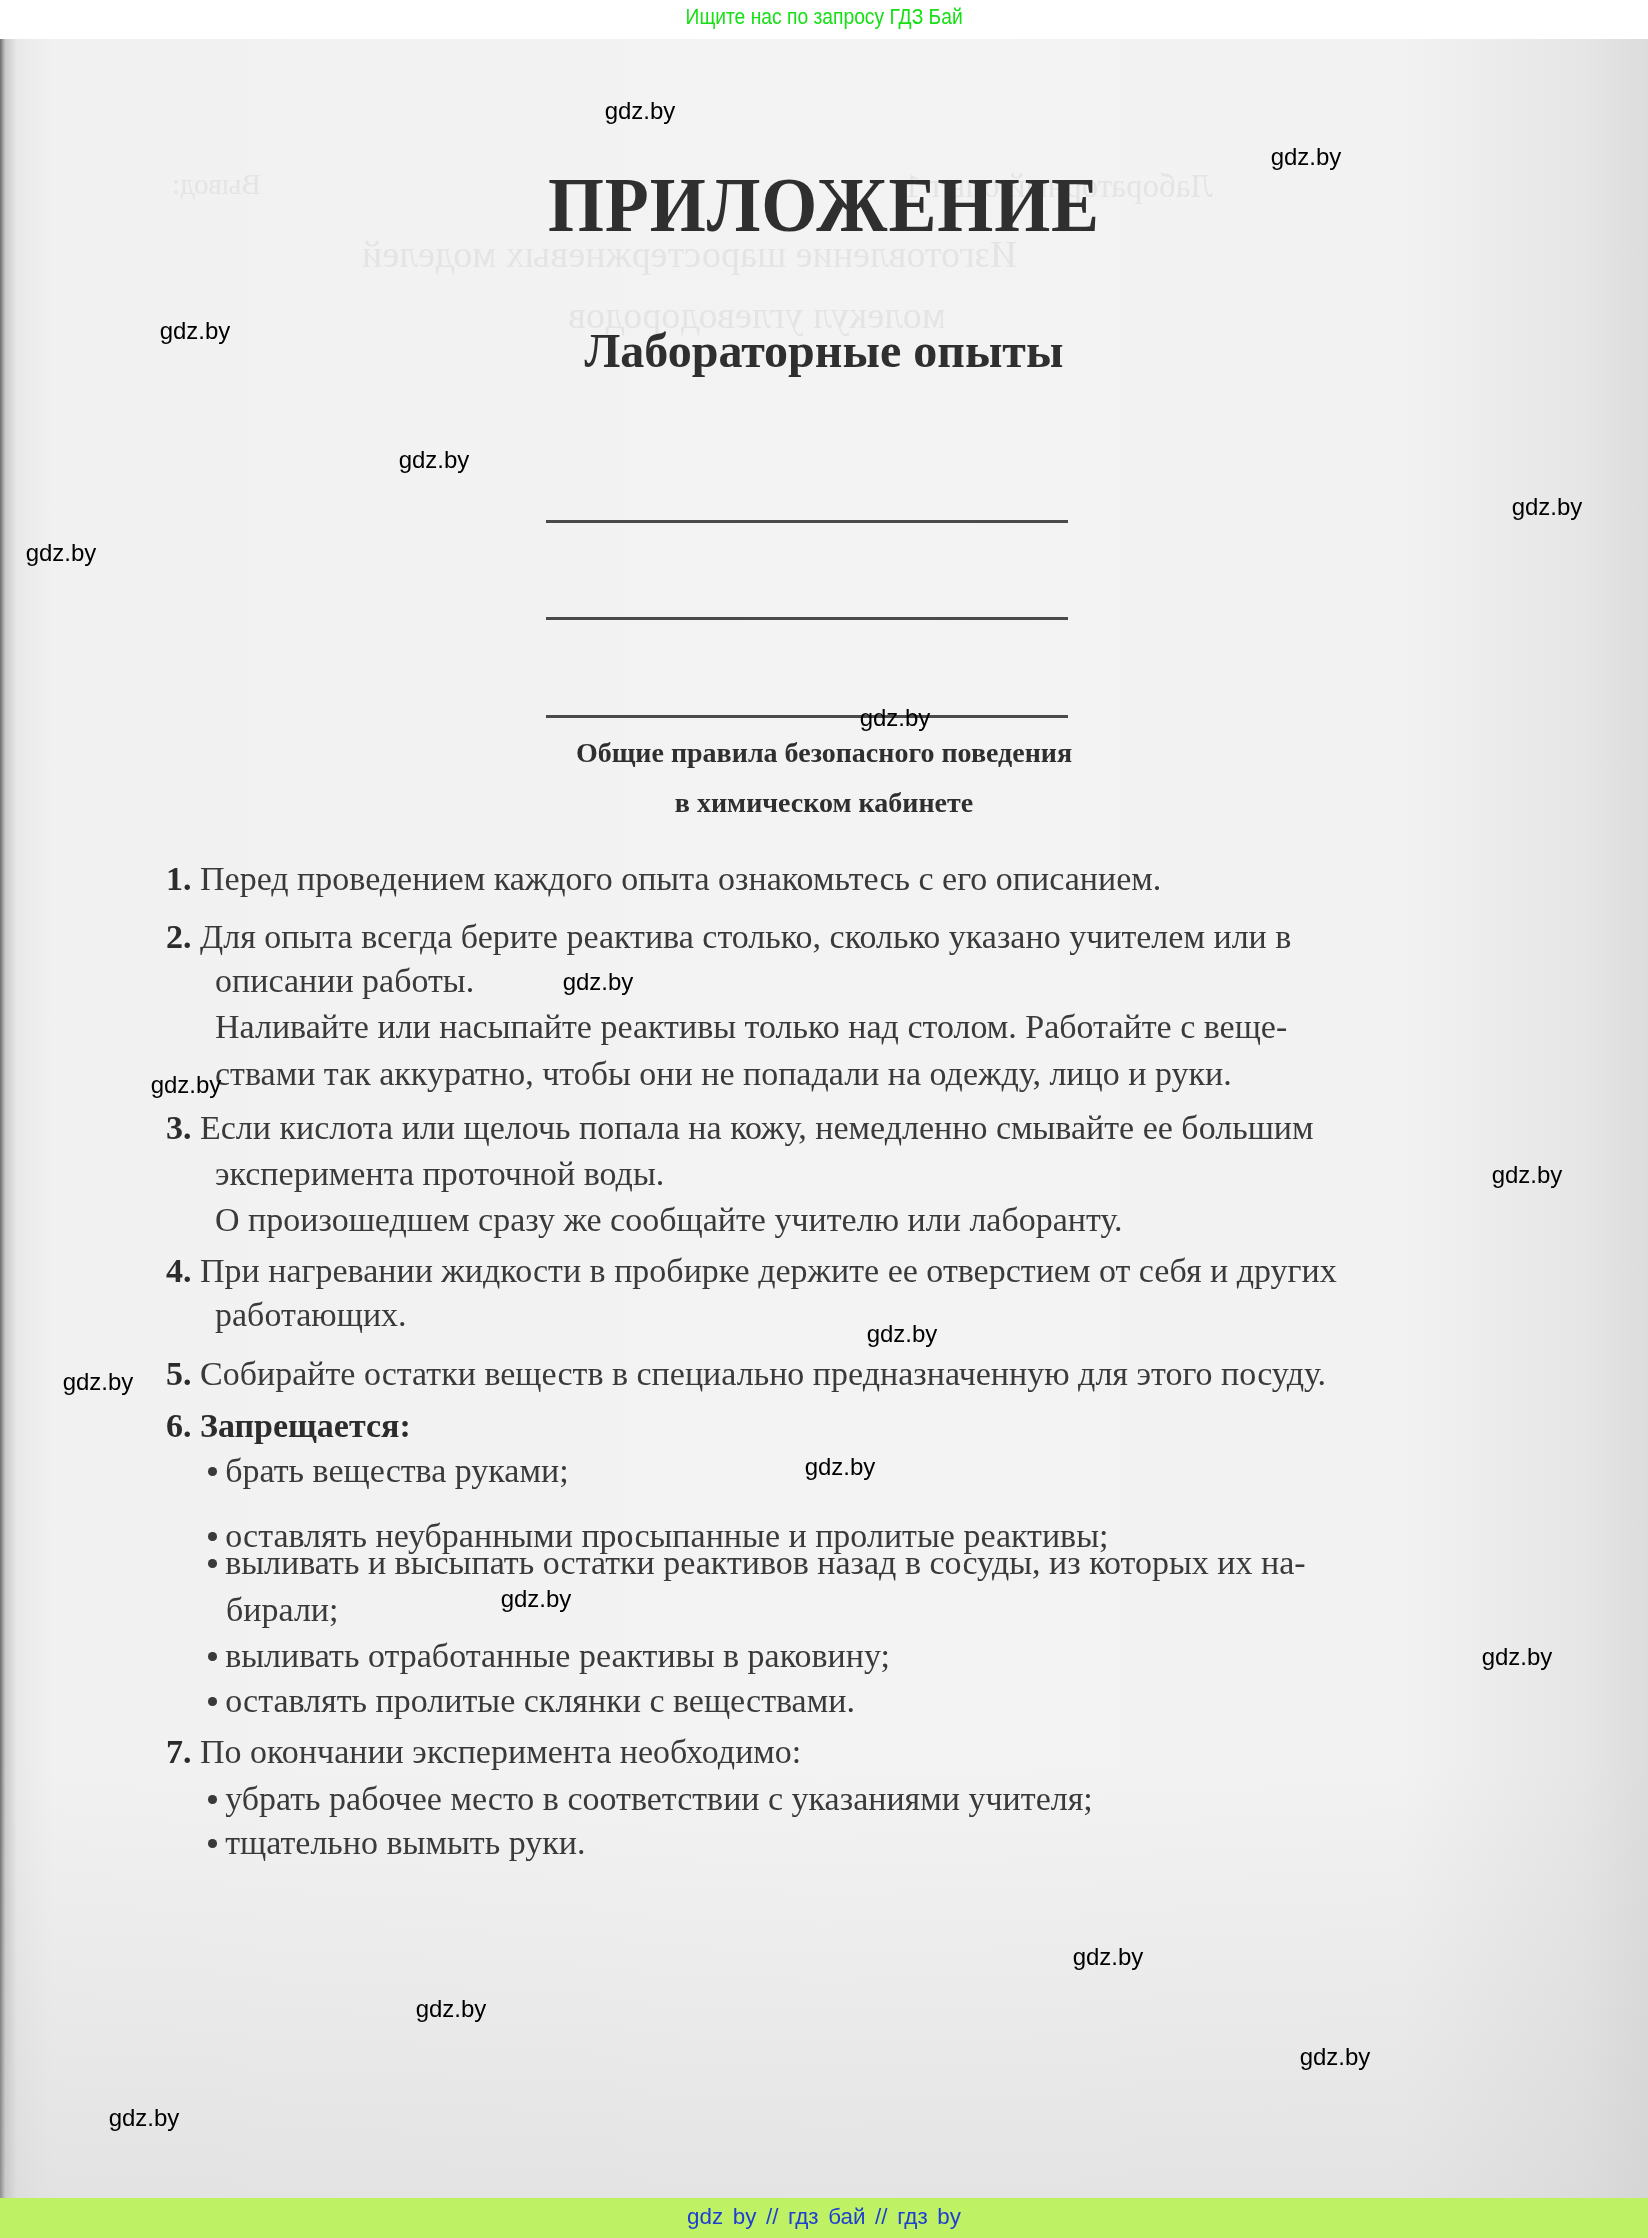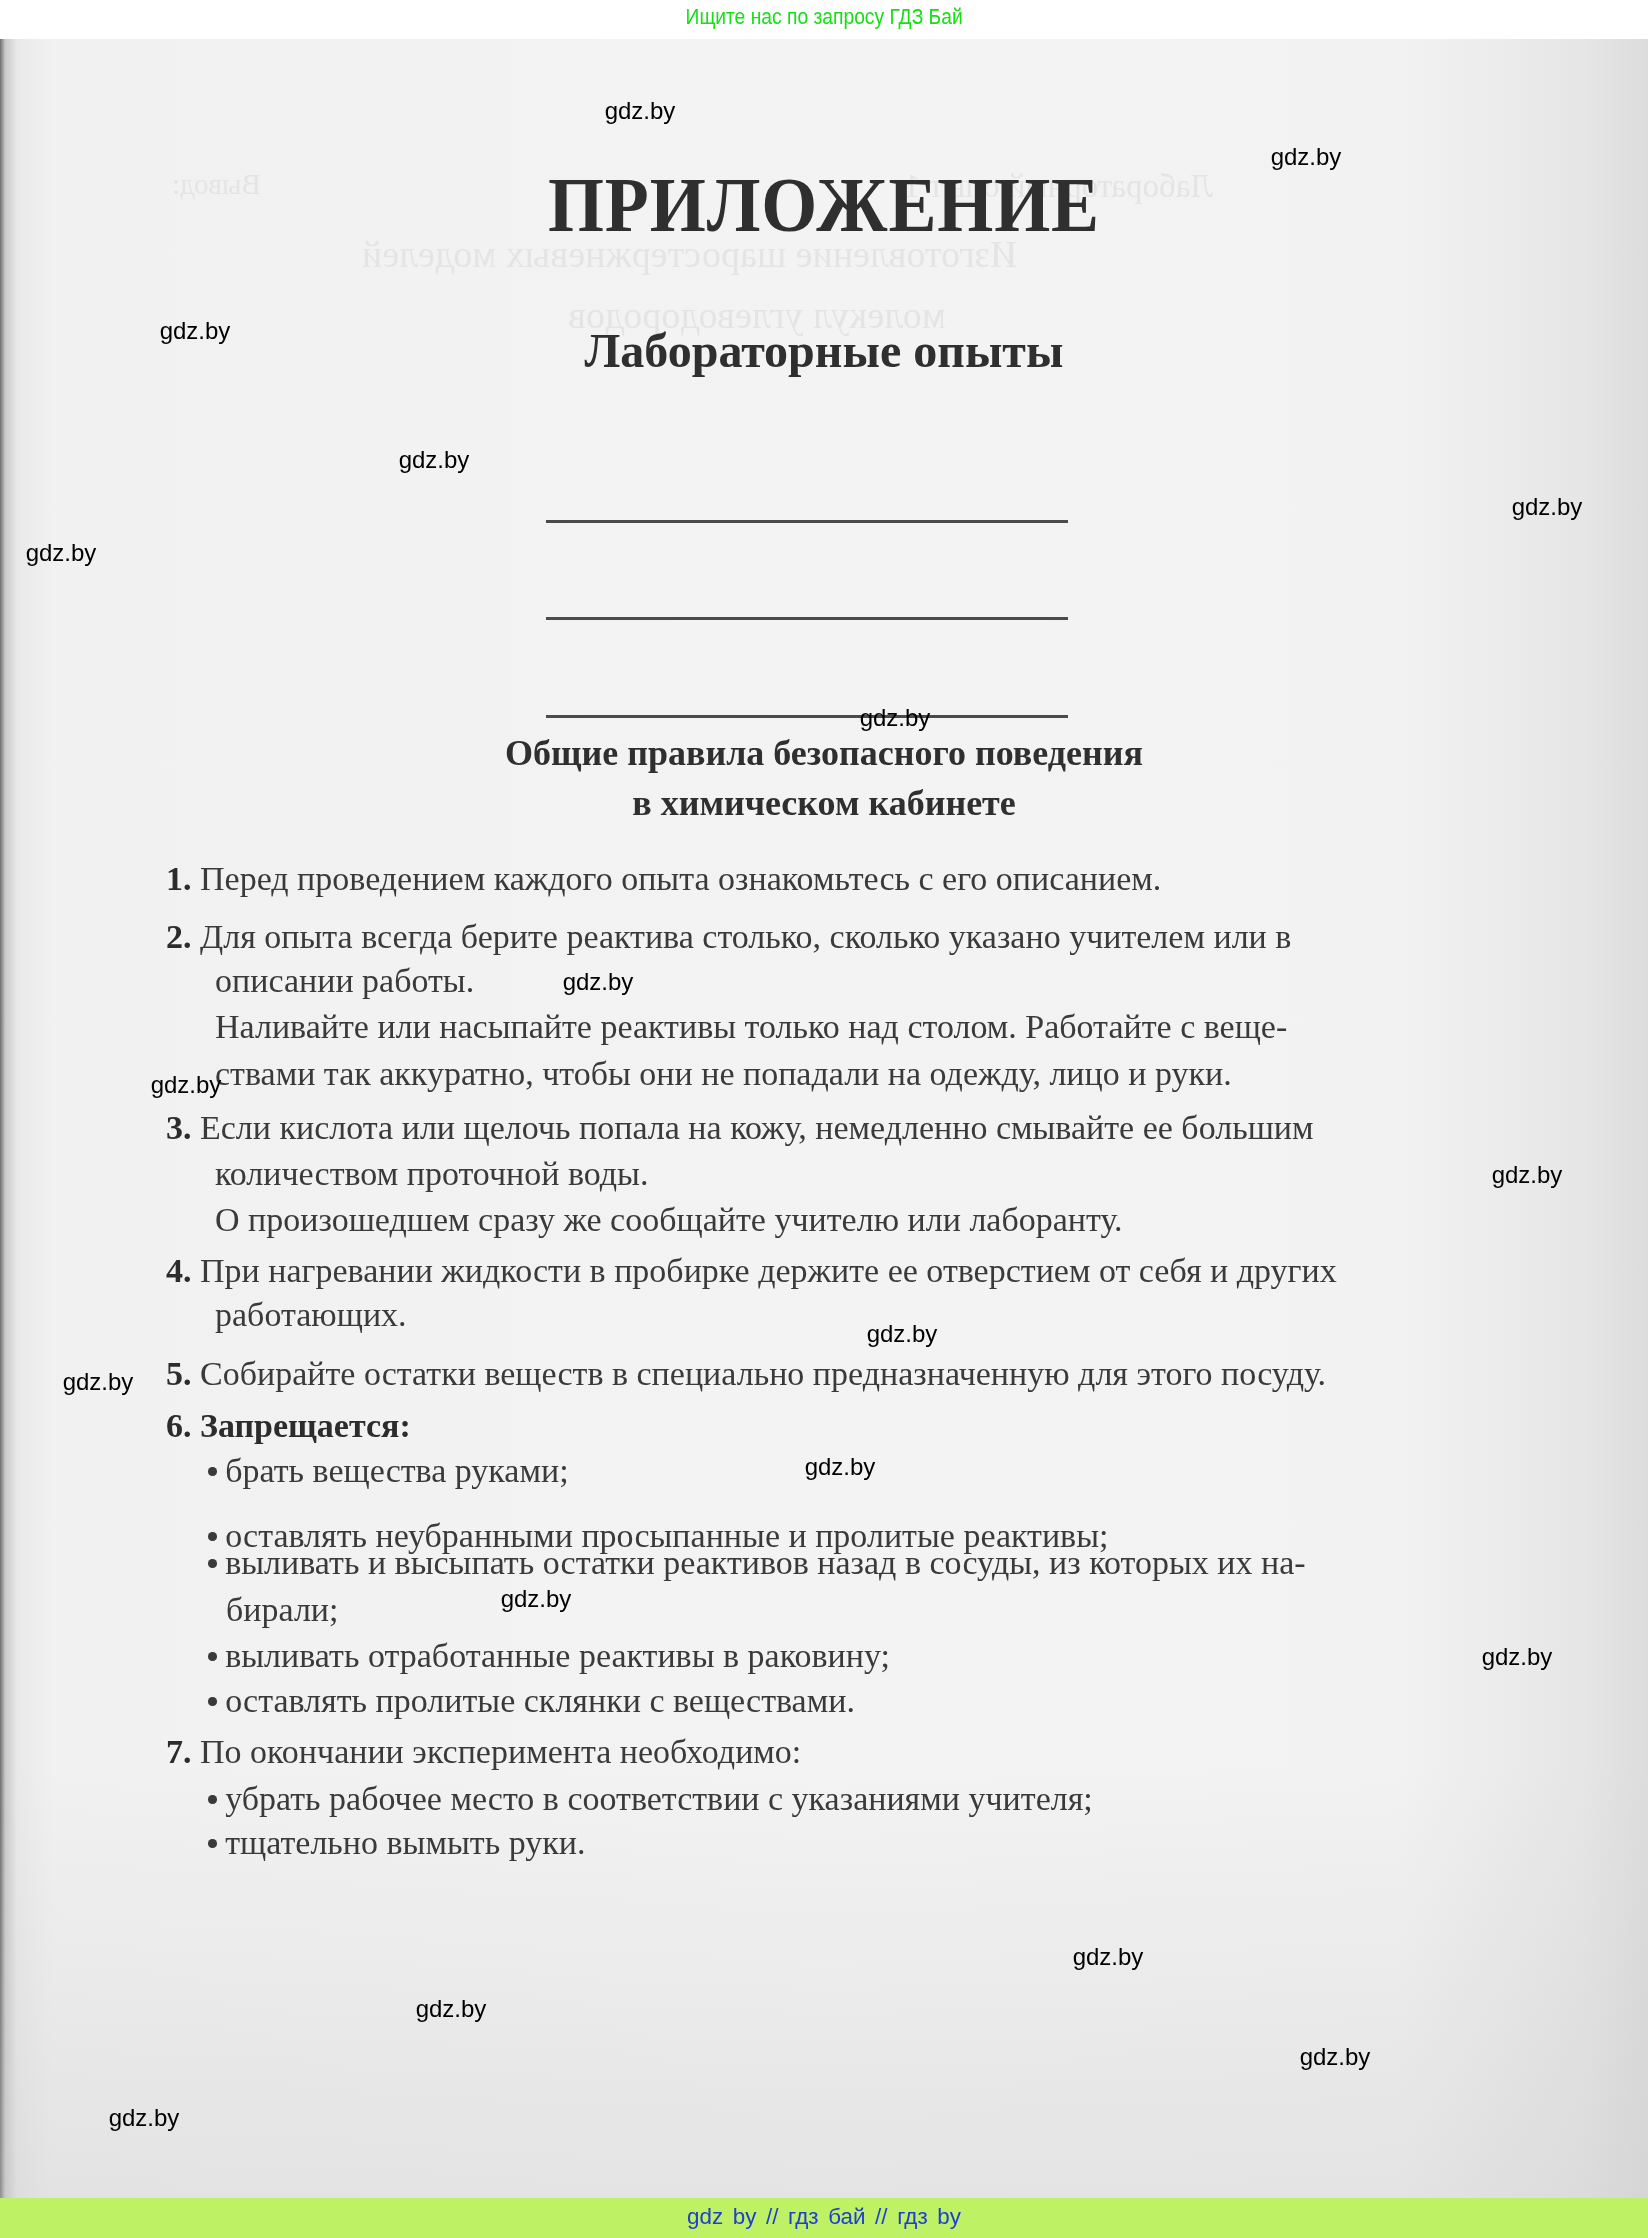--- a/index.html
+++ b/index.html
@@ -12,21 +12,21 @@
   .page { position:absolute; left:0; top:39px; width:1648px; height:2159px;
           background: linear-gradient(90deg, #6d6d6d 0px, #c9c9c9 5.2px, #e9e9e9 17px, #f1f1f1 52px,
                        #f3f3f3 50%, #f2f2f2 85%, #e6e6e6 96%, #dcdcdc 100%); }
   .page-shade { position:absolute; left:0; top:0; width:100%; height:100%;
           background: linear-gradient(180deg, rgba(255,255,255,0) 0%, rgba(255,255,255,0) 80%, rgba(200,200,200,0.35) 100%); }
   .title { position:absolute; left:0; width:1648px; text-align:center; color:#2f2f2f; font-weight:bold; margin:0; }
   .t-main { top:164px; font-size:72px; letter-spacing:0.9px; transform:scaleY(1.08); }
   .t-sub  { top:323px; font-size:48px; }
   .rule { position:absolute; left:546px; width:522px; height:2.6px; background:#4a4a4a; }
   .h2 { position:absolute; left:0; width:1648px; text-align:center; color:#2f2f2f; font-weight:bold;
-        font-size:36px; line-height:50px; margin:0; }
+        font-size:28px; line-height:50px; margin:0; }
   .line { position:absolute; font-size:34px; color:#3a3a3a; white-space:nowrap; line-height:41px; }
   .num { font-weight:bold; color:#2c2c2c; }
   .bold { font-weight:bold; color:#2c2c2c; }
   .bullet { display:inline-block; width:8.6px; height:8.6px; border-radius:50%; background:#3a3a3a;
             margin-right:8.6px; vertical-align:middle; position:relative; top:-2.6px; }
   .wm { position:absolute; font-family:"Liberation Sans", sans-serif; font-size:24px; color:#000;
         transform:translate(-50%,-50%); white-space:nowrap; }
   .bottom-bar { position:absolute; left:0; top:2198px; width:1648px; height:40px; background:#bef264; text-align:center; }
   .bottom-bar a { font-family:"Liberation Sans", sans-serif; font-size:22.4px; color:#1f3fd0;
                   text-decoration:none; line-height:38px; word-spacing:3.4px; }
@@ -68,21 +68,21 @@
   <span>Для опыта всегда берите реактива столько, сколько указано учителем или в</span>
 </div>
 <div class="line" style="left:215px; top:960px;">описании работы.</div>
 <div class="line" style="left:215px; top:1006px;">Наливайте или насыпайте реактивы только над столом. Работайте с веще-</div>
 <div class="line" style="left:215px; top:1053px;">ствами так аккуратно, чтобы они не попадали на одежду, лицо и руки.</div>
 
 <div class="line" style="left:166px; top:1107px;">
   <span class="num">3.</span>
   <span>Если кислота или щелочь попала на кожу, немедленно смывайте ее большим</span>
 </div>
-<div class="line" style="left:215px; top:1153px;">количеством проточной воды.</div>
+<div class="line" style="left:215px; top:1153px;">эксперимента проточной воды.</div>
 <div class="line" style="left:215px; top:1199px;">О произошедшем сразу же сообщайте учителю или лаборанту.</div>
 
 <div class="line" style="left:166px; top:1250px;text-align:right;">
   <span class="num">4.</span>
   <span>При нагревании жидкости в пробирке держите ее отверстием от себя и других</span>
 </div>
 <div class="line" style="left:215px; top:1294px;">работающих.</div>
 
 <div class="line" style="left:166px; top:1353px;">
   <span class="num">5.</span>

